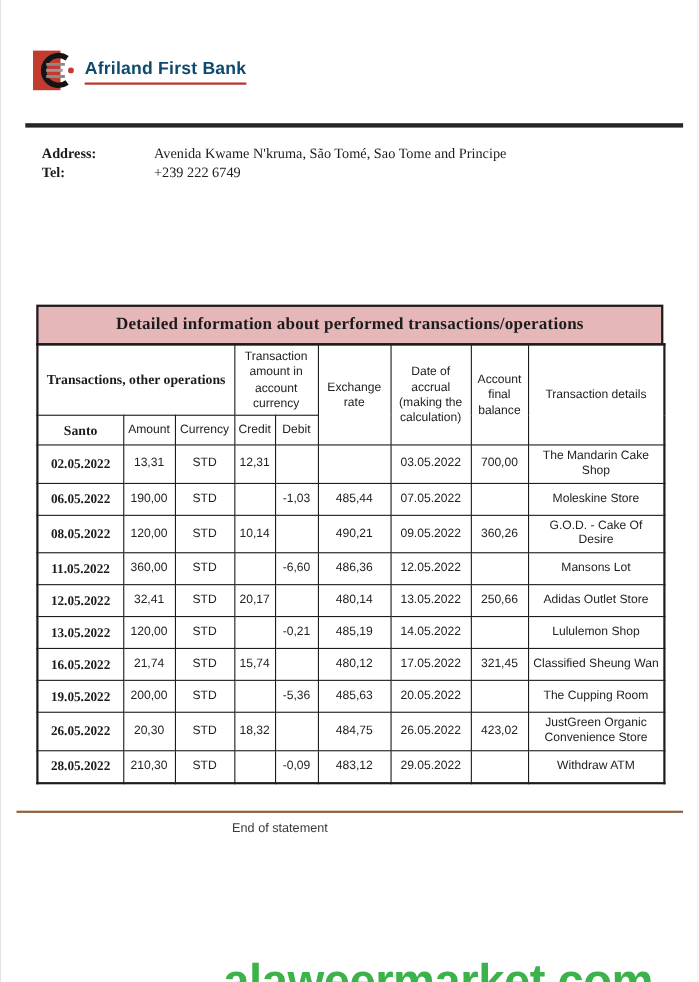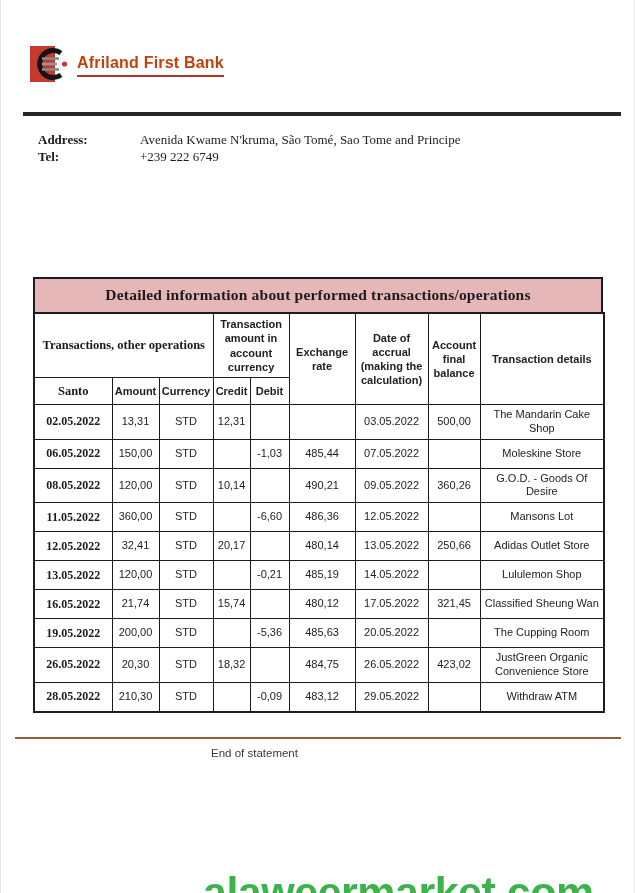--- a/index.html
+++ b/index.html
@@ -9,21 +9,21 @@
     font-family:"Liberation Serif", serif; color:#1c1c1c;
     box-shadow: inset 1px 0 0 #e4e4e8, inset -1px 0 0 #ececf0;
   }
 
   
   .logo { position:absolute; left:30px; top:44px; display:flex; align-items:center; gap:7px; }
   .logo-mark { display:inline-block; width:40px; height:42px; }
   .logo-text-wrap { display:inline-block; border-bottom:2px solid #b5342a; padding-bottom:3px; }
   .logo-text {
     font-family:"Liberation Sans", sans-serif; font-size:16px; font-weight:600;
-    color:#c2410c; letter-spacing:0.2px;
+    color:#0c4a6e; letter-spacing:0.2px;
   }
 
   
   .top-rule { position:absolute; left:23px; top:112px; width:598px; height:4px; background:#262626; }
 
   
   .contact { position:absolute; left:38px; top:131px; font-size:13px; line-height:17px; }
   .contact .crow { display:flex;gap:33px; }
   .contact .lbl { font-weight:bold; width:69px; flex:0 0 69px; }
   .contact .val { }
@@ -41,21 +41,21 @@
   }
   table.tx { border-collapse:collapse; width:570px; margin-top:-2px; table-layout:fixed; }
   table.tx th, table.tx td {
     border:1px solid #1c1c1c; text-align:center; vertical-align:middle;
     padding:3px 2px; overflow:hidden;
   }
   table.tx { border:2px solid #1c1c1c; }
   table.tx thead tr.gr1 th { height:56px; }
   table.tx thead tr.gr2 th { height:20px; }
   th.h-sans {
-    font-family:"Liberation Sans", sans-serif; font-weight:bold; font-size:11px;
+    font-family:"Liberation Sans", sans-serif; font-weight:normal; font-size:11px;
     line-height:1.3; color:#222;
   }
   th.h-serif-bold { font-family:"Liberation Serif", serif; font-weight:bold; font-size:12.5px; }
   td.c-date { font-family:"Liberation Serif", serif; font-weight:bold; font-size:12px; }
   td.c-sans { font-family:"Liberation Sans", sans-serif; font-size:11px; color:#222; line-height:1.25; }
   table.tx tbody td { height:22px; }
 
   
   .footer-rule { position:absolute; left:15px; top:737px; width:606px; height:2px; background:#8e603e; }
   .footer-text {
@@ -138,44 +138,44 @@
       </thead>
       <tbody id="tx-body">
           <tr>
             <td class="c-date">02.05.2022</td>
             <td class="c-sans">13,31</td>
             <td class="c-sans">STD</td>
             <td class="c-sans">12,31</td>
             <td class="c-sans"></td>
             <td class="c-sans"></td>
             <td class="c-sans">03.05.2022</td>
-            <td class="c-sans">500,00</td>
+            <td class="c-sans">700,00</td>
             <td class="c-sans">The Mandarin Cake Shop</td>
           </tr>
           <tr>
             <td class="c-date">06.05.2022</td>
-            <td class="c-sans">150,00</td>
+            <td class="c-sans">190,00</td>
             <td class="c-sans">STD</td>
             <td class="c-sans"></td>
             <td class="c-sans">-1,03</td>
             <td class="c-sans">485,44</td>
             <td class="c-sans">07.05.2022</td>
             <td class="c-sans"></td>
             <td class="c-sans">Moleskine Store</td>
           </tr>
           <tr>
             <td class="c-date">08.05.2022</td>
             <td class="c-sans">120,00</td>
             <td class="c-sans">STD</td>
             <td class="c-sans">10,14</td>
             <td class="c-sans"></td>
             <td class="c-sans">490,21</td>
             <td class="c-sans">09.05.2022</td>
             <td class="c-sans">360,26</td>
-            <td class="c-sans">G.O.D. - Goods Of Desire</td>
+            <td class="c-sans">G.O.D. - Cake Of Desire</td>
           </tr>
           <tr>
             <td class="c-date">11.05.2022</td>
             <td class="c-sans">360,00</td>
             <td class="c-sans">STD</td>
             <td class="c-sans"></td>
             <td class="c-sans">-6,60</td>
             <td class="c-sans">486,36</td>
             <td class="c-sans">12.05.2022</td>
             <td class="c-sans"></td>

